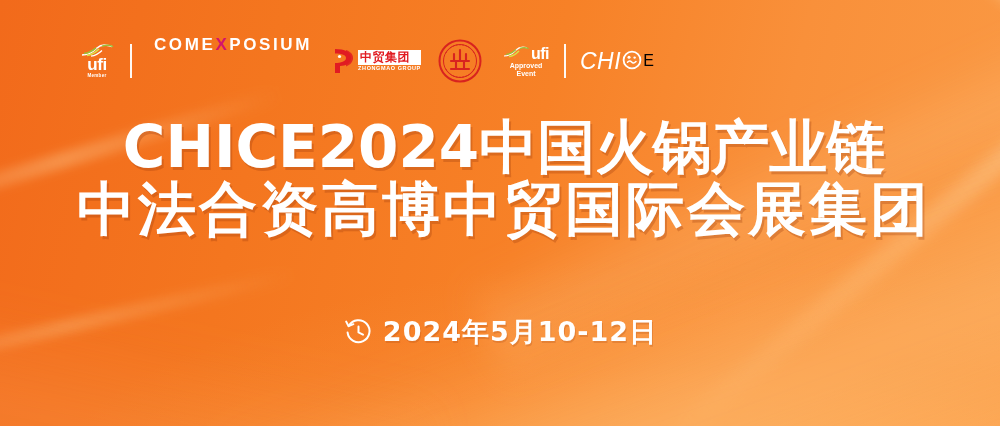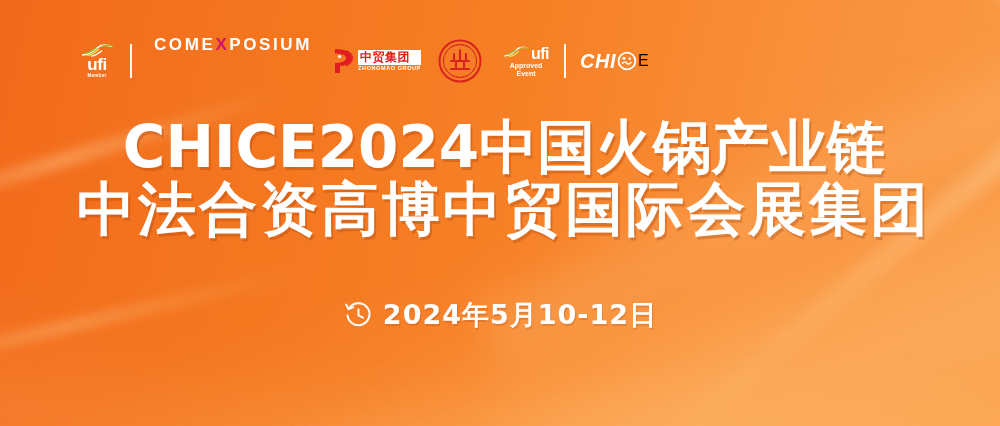--- a/index.html
+++ b/index.html
@@ -112,21 +112,21 @@
 
   
   .ufi2{ flex-direction:column; width:56px; margin-left:16px; }
   .ufi2-row{ display:flex; align-items:flex-end; gap:2px; }
   .ufi2-word{ font-size:16px; font-weight:700; color:#fff; line-height:1; letter-spacing:-.5px; }
   .ufi2-sub{ font-size:7px; font-weight:700; color:#fff; line-height:1.15; text-align:center; margin-top:0px; }
 
   
   .chice-logo{ margin-left:4px; }
   .chice-word{
-    font-size:20px; font-weight:700; font-style:italic; color:#fff;
+    font-size:23px; font-weight:400; font-style:italic; color:#fff;
     letter-spacing:.5px; line-height:1; display:flex; align-items:flex-start;
     -webkit-text-stroke:0px;
   }
   .chice-pot{ width:20px; height:20px; margin:0 1px; }
 
   
   .title-wrap{ position:absolute; top:116px; left:4px; width:1000px; text-align:center; }
   .title-line{
     font-family:"DejaVu Sans","Liberation Sans",sans-serif;
     color:#ffffff; font-weight:700;
@@ -141,21 +141,21 @@
   .subtitle{
     position:absolute; top:263px; left:0; width:1000px; text-align:center;
     color:#ffffff; font-size:17.5px; font-weight:700;
     letter-spacing:.2px; white-space:nowrap;
     font-family:"Liberation Sans",sans-serif;
     text-shadow:1px 1px 0 rgba(150,55,10,.18);
   }
 
   
   .info-row{
-    position:absolute; top:299px; left:0; width:1000px;
+    position:absolute; top:316px; left:0; width:1000px;
     display:flex; align-items:center; justify-content:center; gap:48px;
   }
   .info-item{ display:flex; align-items:center; gap:10px; }
   .info-text{
     color:#fff; font-size:27px; font-weight:700; line-height:1;
     letter-spacing:1px; white-space:nowrap;
     font-family:"DejaVu Sans","Liberation Sans",sans-serif;
     text-shadow:1px 2px 0 rgba(150,55,10,.20);
   }
   .info-icon{ width:30px; height:30px; flex:none; }

